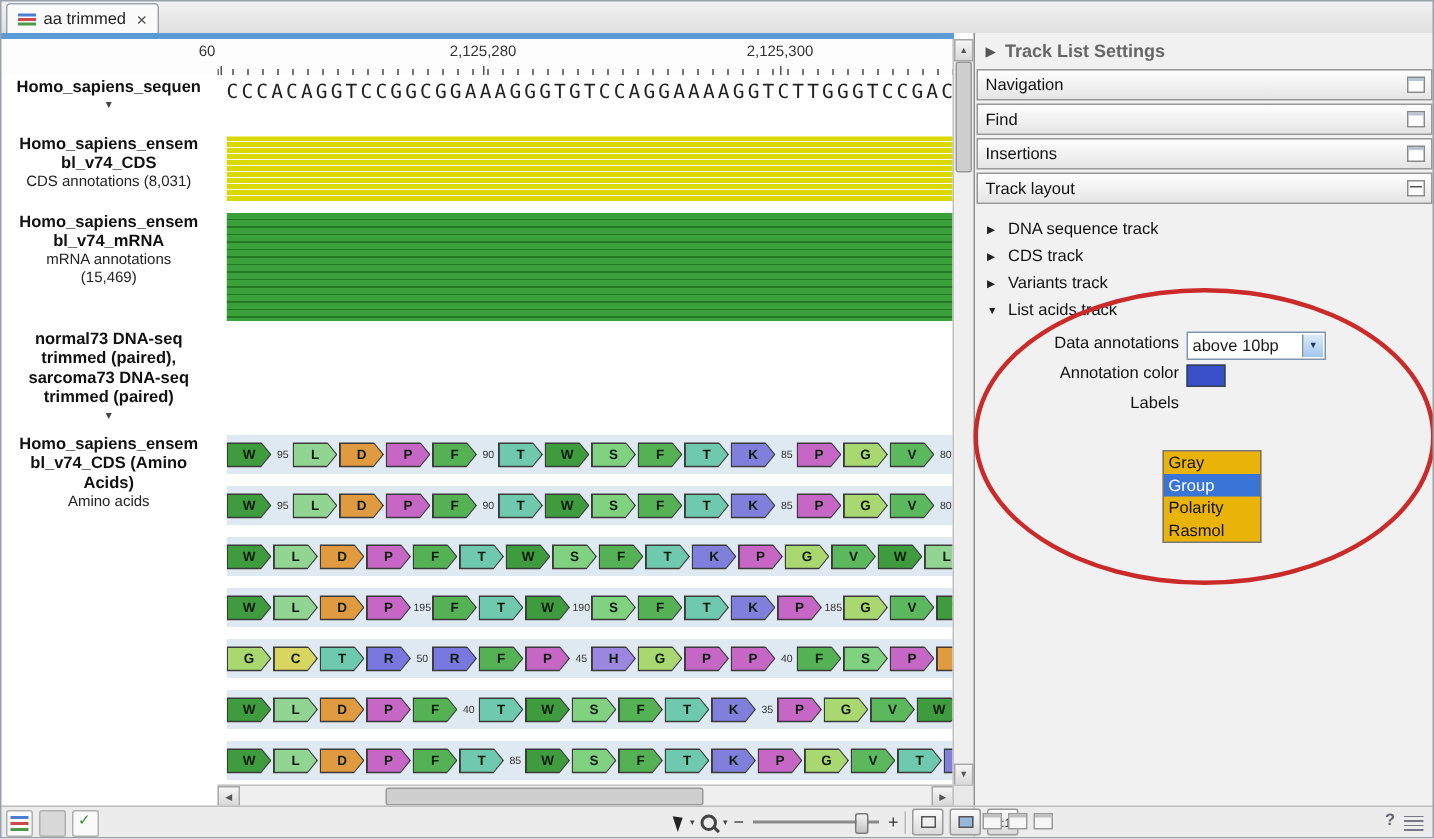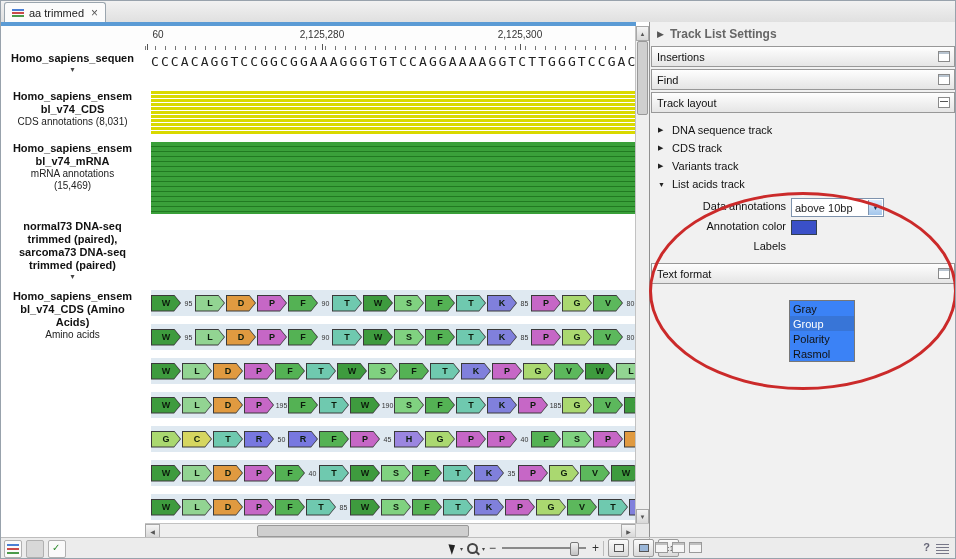--- a/index.html
+++ b/index.html
@@ -79,21 +79,21 @@
   .sp-row{position:relative;height:20px}
   .sp-lab{position:absolute;right:170px;top:3px;font-size:11px;color:#111;white-space:nowrap}
   .combo{position:absolute;left:141px;top:1px;height:17px;background:#fff;border:1px solid #7e93ad;
       display:flex;align-items:center;padding-left:3px;font-size:11px;cursor:pointer}
   .combo-arrow{position:absolute;right:1px;top:1px;bottom:1px;width:13px;border-left:1px solid #7e93ad;
       background:linear-gradient(#dcebfb,#a3c6ec);display:flex;align-items:center;justify-content:center;
       font-size:6px;color:#1c3a60}
   .combo .combo-val{padding-right:16px;white-space:nowrap;overflow:hidden}
   .combo.focus{background:#3875d7}.combo.focus .combo-val{color:#fff}
   .swatch{position:absolute;left:141px;top:3px;width:24px;height:13px;background:#3a50c8;border:1px solid #33404f;cursor:pointer}
-  .ddlist{position:absolute;left:139px;top:278px;width:64px;background:#3b82f6;border:1px solid #777;z-index:60}
+  .ddlist{position:absolute;left:125px;top:278px;width:64px;background:#eab308;border:1px solid #777;z-index:60}
   .dditem{height:15px;display:flex;align-items:center;padding-left:3px;font-size:11px;color:#111;cursor:pointer}
   .dditem.sel{background:#3875d7;color:#fff}
   .textfmt{margin-top:6px}
   .red-oval{position:absolute;left:-1px;top:170px;width:302px;height:192px;border:3px solid #cb2a2a;
       border-radius:50%;z-index:80;pointer-events:none}
 
   
   .statusbar{position:absolute;left:0;right:0;bottom:0;height:21px;background:#ececec;border-top:1px solid #bdbdbd}
   .statusbar::before{content:"";position:absolute;left:649px;top:0;bottom:0;width:1px;background:#bdbdbd}
   .stat-left{position:absolute;left:4px;top:2px;display:flex;gap:4px}
@@ -134,21 +134,21 @@
     <span class="tab-label">aa trimmed</span>
     <span class="tab-close">×</span>
   </div>
 </div>
 
 <div class="trackview">
   <div class="sel-line"></div>
 
   <div class="ruler">
     <div id="ruler-layer">
-        <span class="ruler-label" style="left: 158px;">60</span>
+        <span class="ruler-label" style="left: 138px;">60</span>
         <span class="ruler-major" style="left: 147px;"></span>
         <span class="ruler-label" style="left: 322px;">2,125,280</span>
         <span class="ruler-major" style="left: 322px;"></span>
         <span class="ruler-label" style="left: 520px;">2,125,300</span>
         <span class="ruler-major" style="left: 520px;"></span>
       </div>
     <div class="ruler-ticks"></div>
   </div>
 
   <div class="tracks">
@@ -573,25 +573,29 @@
   <div class="sb-corner"></div>
 </div>
 
 <div class="sidepanel">
   <div class="sp-header">
     <span class="sp-header-tri">▶</span>
     <span class="sp-title">Track List Settings</span>
   </div>
 
   <div class="sp-group">
-    <span>Insertions</span>
+    <span>Navigation</span>
     <span class="sp-gicon"></span>
   </div>
   <div class="sp-group">
     <span>Find</span>
+    <span class="sp-gicon"></span>
+  </div>
+  <div class="sp-group">
+    <span>Insertions</span>
     <span class="sp-gicon"></span>
   </div>
   <div class="sp-group">
     <span>Track layout</span>
     <span class="sp-gicon collapse"></span>
   </div>
 
   <div class="sp-expand" id="layout-items">
       <div class="sp-item">
         <span class="tri">▶</span>
@@ -621,24 +625,20 @@
     </div>
     <div class="sp-row">
       <span class="sp-lab">Annotation color</span>
       <span class="swatch"></span>
     </div>
     <div class="sp-row">
       <span class="sp-lab">Labels</span>
     </div>
   </div>
 
-  <div class="sp-group textfmt">
-    <span>Text format</span>
-    <span class="sp-gicon"></span>
-  </div>
 
   <div class="ddlist" id="ddlist">
       <div class="dditem">Gray</div>
       <div class="dditem sel">Group</div>
       <div class="dditem">Polarity</div>
       <div class="dditem">Rasmol</div>
     </div>
   <div class="red-oval"></div>
 </div>
 

